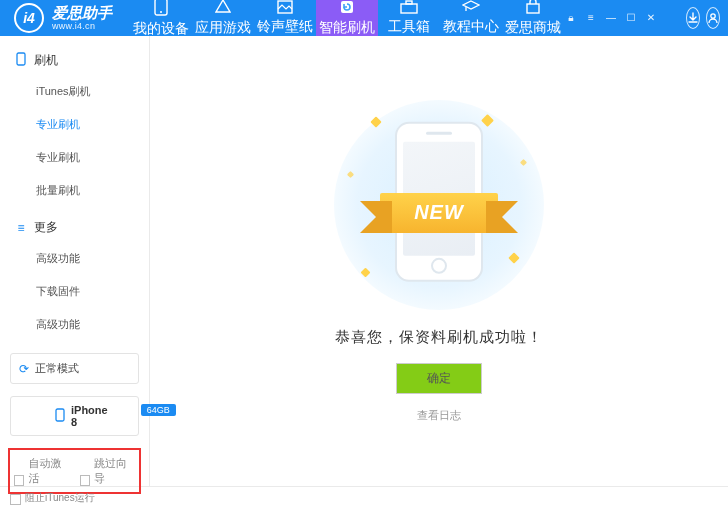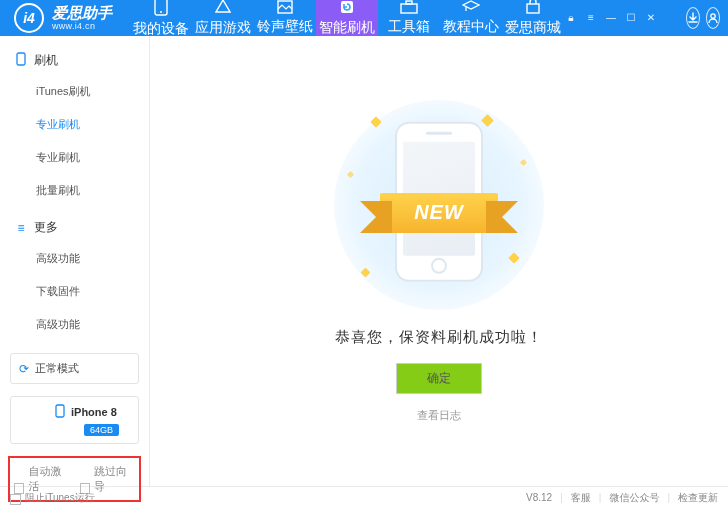--- a/index.html
+++ b/index.html
@@ -25,21 +25,21 @@
     .body { display: flex; height: 450px; }
     .sidebar { width: 150px; border-right: 1px solid #eaeaea; display: flex; flex-direction: column; }
     .side-scroll { flex: 1; padding: 10px 0 6px; }
     .side-head { display: flex; align-items: center; gap: 6px; padding: 6px 14px; font-size: 12px; color: #333; }
     .side-head .icn { color: #1b8bf2; font-size: 12px; width: 14px; text-align: center; }
     .side-item { padding: 9px 0 9px 36px; font-size: 11px; color: #555; cursor: pointer; }
     .side-item.active { color: #1b8bf2; }
 
     .mode-box, .device-box { margin: 6px 10px; border: 1px solid #e3e3e3; border-radius: 3px; padding: 7px 8px; display: flex; align-items: center; gap: 6px; font-size: 11px; color: #444; }
     .mode-box .sync { color: #1b8bf2; font-size: 12px; }
-    .device-box { flex-direction: column; align-items: flex-start; gap: 4px; padding-left: 44px; }
+    .device-box { flex-direction: row; align-items: flex-start; gap: 4px; padding-left: 44px; }
     .device-row { display: flex; align-items: center; gap: 6px; }
     .device-row .dicn { color: #1b8bf2; }
     .badge { background: #1b8bf2; color: #fff; font-size: 9px; padding: 1px 6px; border-radius: 2px; margin-left: 29px; }
 
     .redbox { margin: 6px 8px 2px; border: 2px solid #e33; padding: 6px 4px; display: flex; gap: 10px; font-size: 11px; color: #888; }
     .chk { display: flex; align-items: flex-end; gap: 4px; cursor: pointer; }
     .chkbox { width: 11px; height: 11px; border: 1px solid #bbb; }
 
     .main { flex: 1; display: flex; flex-direction: column; align-items: center; justify-content: center; }
     .hero { position: relative; width: 210px; height: 210px; }
@@ -238,22 +238,13 @@
     <button class="ok-btn">确定</button>
     <a class="log-link">查看日志</a>
   </div>
 </div>
 
 <div class="footer">
   <label class="chk">
     <span class="chkbox"></span>
     <span>阻止iTunes运行</span>
   </label>
-  <div class="footer-right">
-    <span>V8.12</span>
-    <span class="sep">|</span>
-    <span>客服</span>
-    <span class="sep">|</span>
-    <span>微信公众号</span>
-    <span class="sep">|</span>
-    <span>检查更新</span>
-  </div>
 </div>
 
 </body></html>

